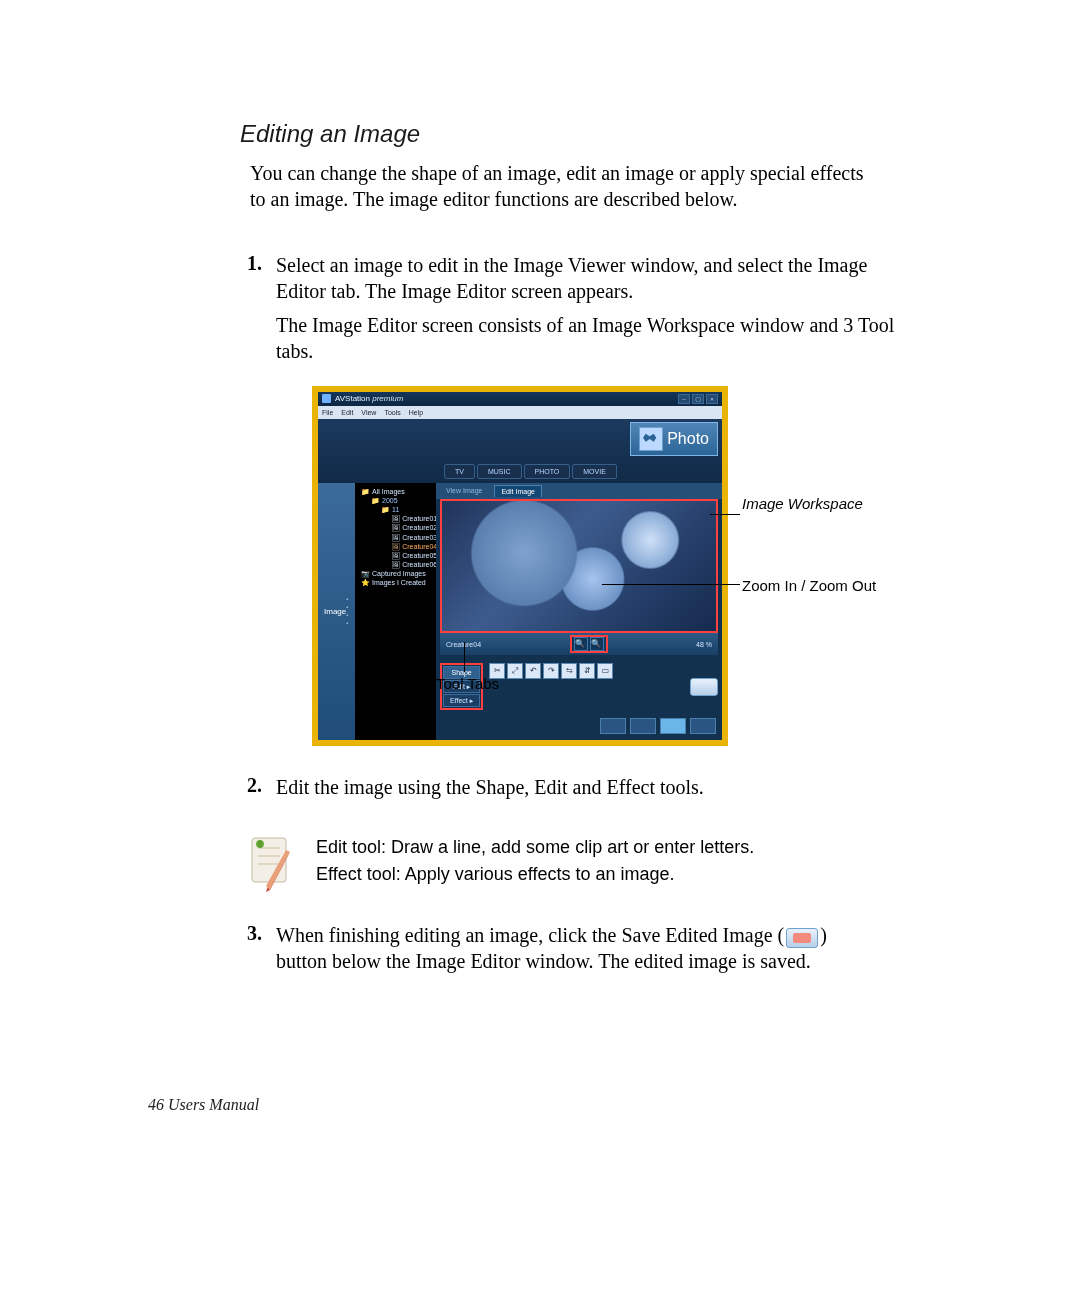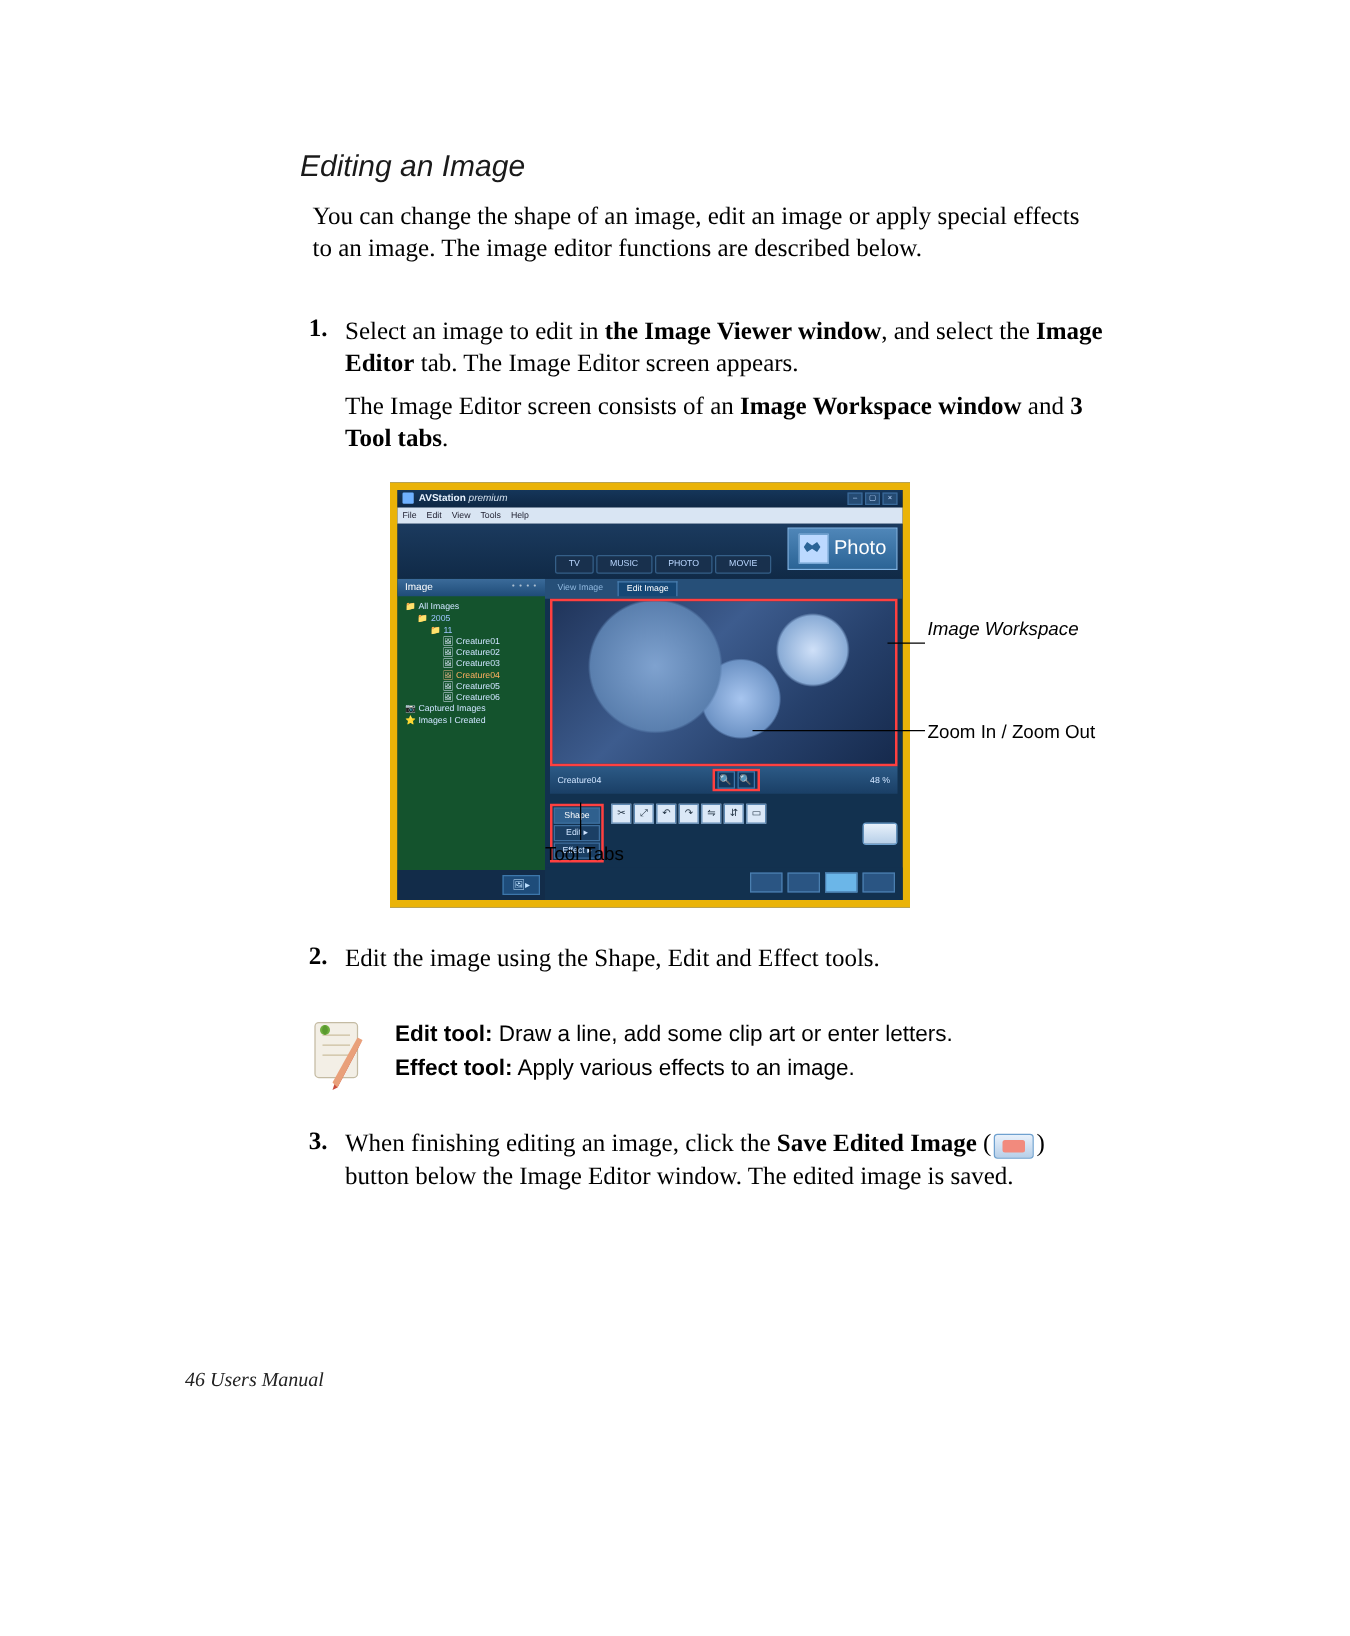--- a/index.html
+++ b/index.html
@@ -46,21 +46,21 @@
     font-size: 20px;
     min-width: 22px;
     text-align: right;
   }
   .step-body {
     font-size: 20px;
     line-height: 1.3;
     flex: 1;
   }
   .step-body p { margin: 0 0 8px 0; }
-  .bold { font-weight: bold; margin-top: 20px; }
+  .bold { font-weight: normal; margin-top: 20px; }
 
   
   .figure-wrap {
     position: relative;
     margin: 22px 0 16px 36px;
     width: 590px;
   }
   .app-window {
     width: 404px;
     background: #0f2540;
@@ -93,21 +93,21 @@
 
   .menubar {
     background:#d9e5f3;
     color:#223;
     font-size:7px;
     padding:2px 4px;
     display:flex; gap:8px;
   }
 
   .app-body { display:flex; flex-direction:column; }
-  .topstrip { position:relative; height:44px; background:linear-gradient(#1b3a5e,#102a47); }
+  .topstrip { position:relative; height:64px; background:linear-gradient(#1b3a5e,#102a47); }
   .module-tabs {
     position:absolute; bottom:4px; left:126px;
     display:flex; gap:2px;
   }
   .module-tabs span {
     background:#18304d; border:1px solid #355f88; color:#b9d6ff;
     font-size:7px; padding:2px 10px; border-radius:2px;
   }
   .photo-badge {
     position:absolute; right:4px; top:3px;
@@ -118,23 +118,23 @@
   }
   .photo-badge .icn {
     width:22px; height:22px; background:#bcd9ff; border:1px solid #6fa1cf;
     display:flex; align-items:center; justify-content:center;
   }
   .photo-badge .icn svg { width:16px; height:16px; }
   .photo-badge .lbl { font-size:16px; color:#fff; }
 
   .workarea { display:flex; }
   .sidebar {
-    width:118px; background:#14532d;
+    width:118px; background:#000000;
     font-size:7px; color:#cfe4ff;
-    display:flex; flex-direction:column;
+    display:flex; flex-direction:row;
   }
   .sidebar-header {
     background:linear-gradient(#3b6b9a,#1f4c78);
     padding:2px 6px; font-size:8px; color:#fff;
     display:flex; justify-content:space-between; align-items:center;
   }
   .sidebar-header .dots { letter-spacing:1px; opacity:.6; font-size:6px; }
   .tree { padding:4px 4px 50px 6px; line-height:1.3; }
   .tree .node { white-space:nowrap; }
   .tree .lvl1 { margin-left:0; }

